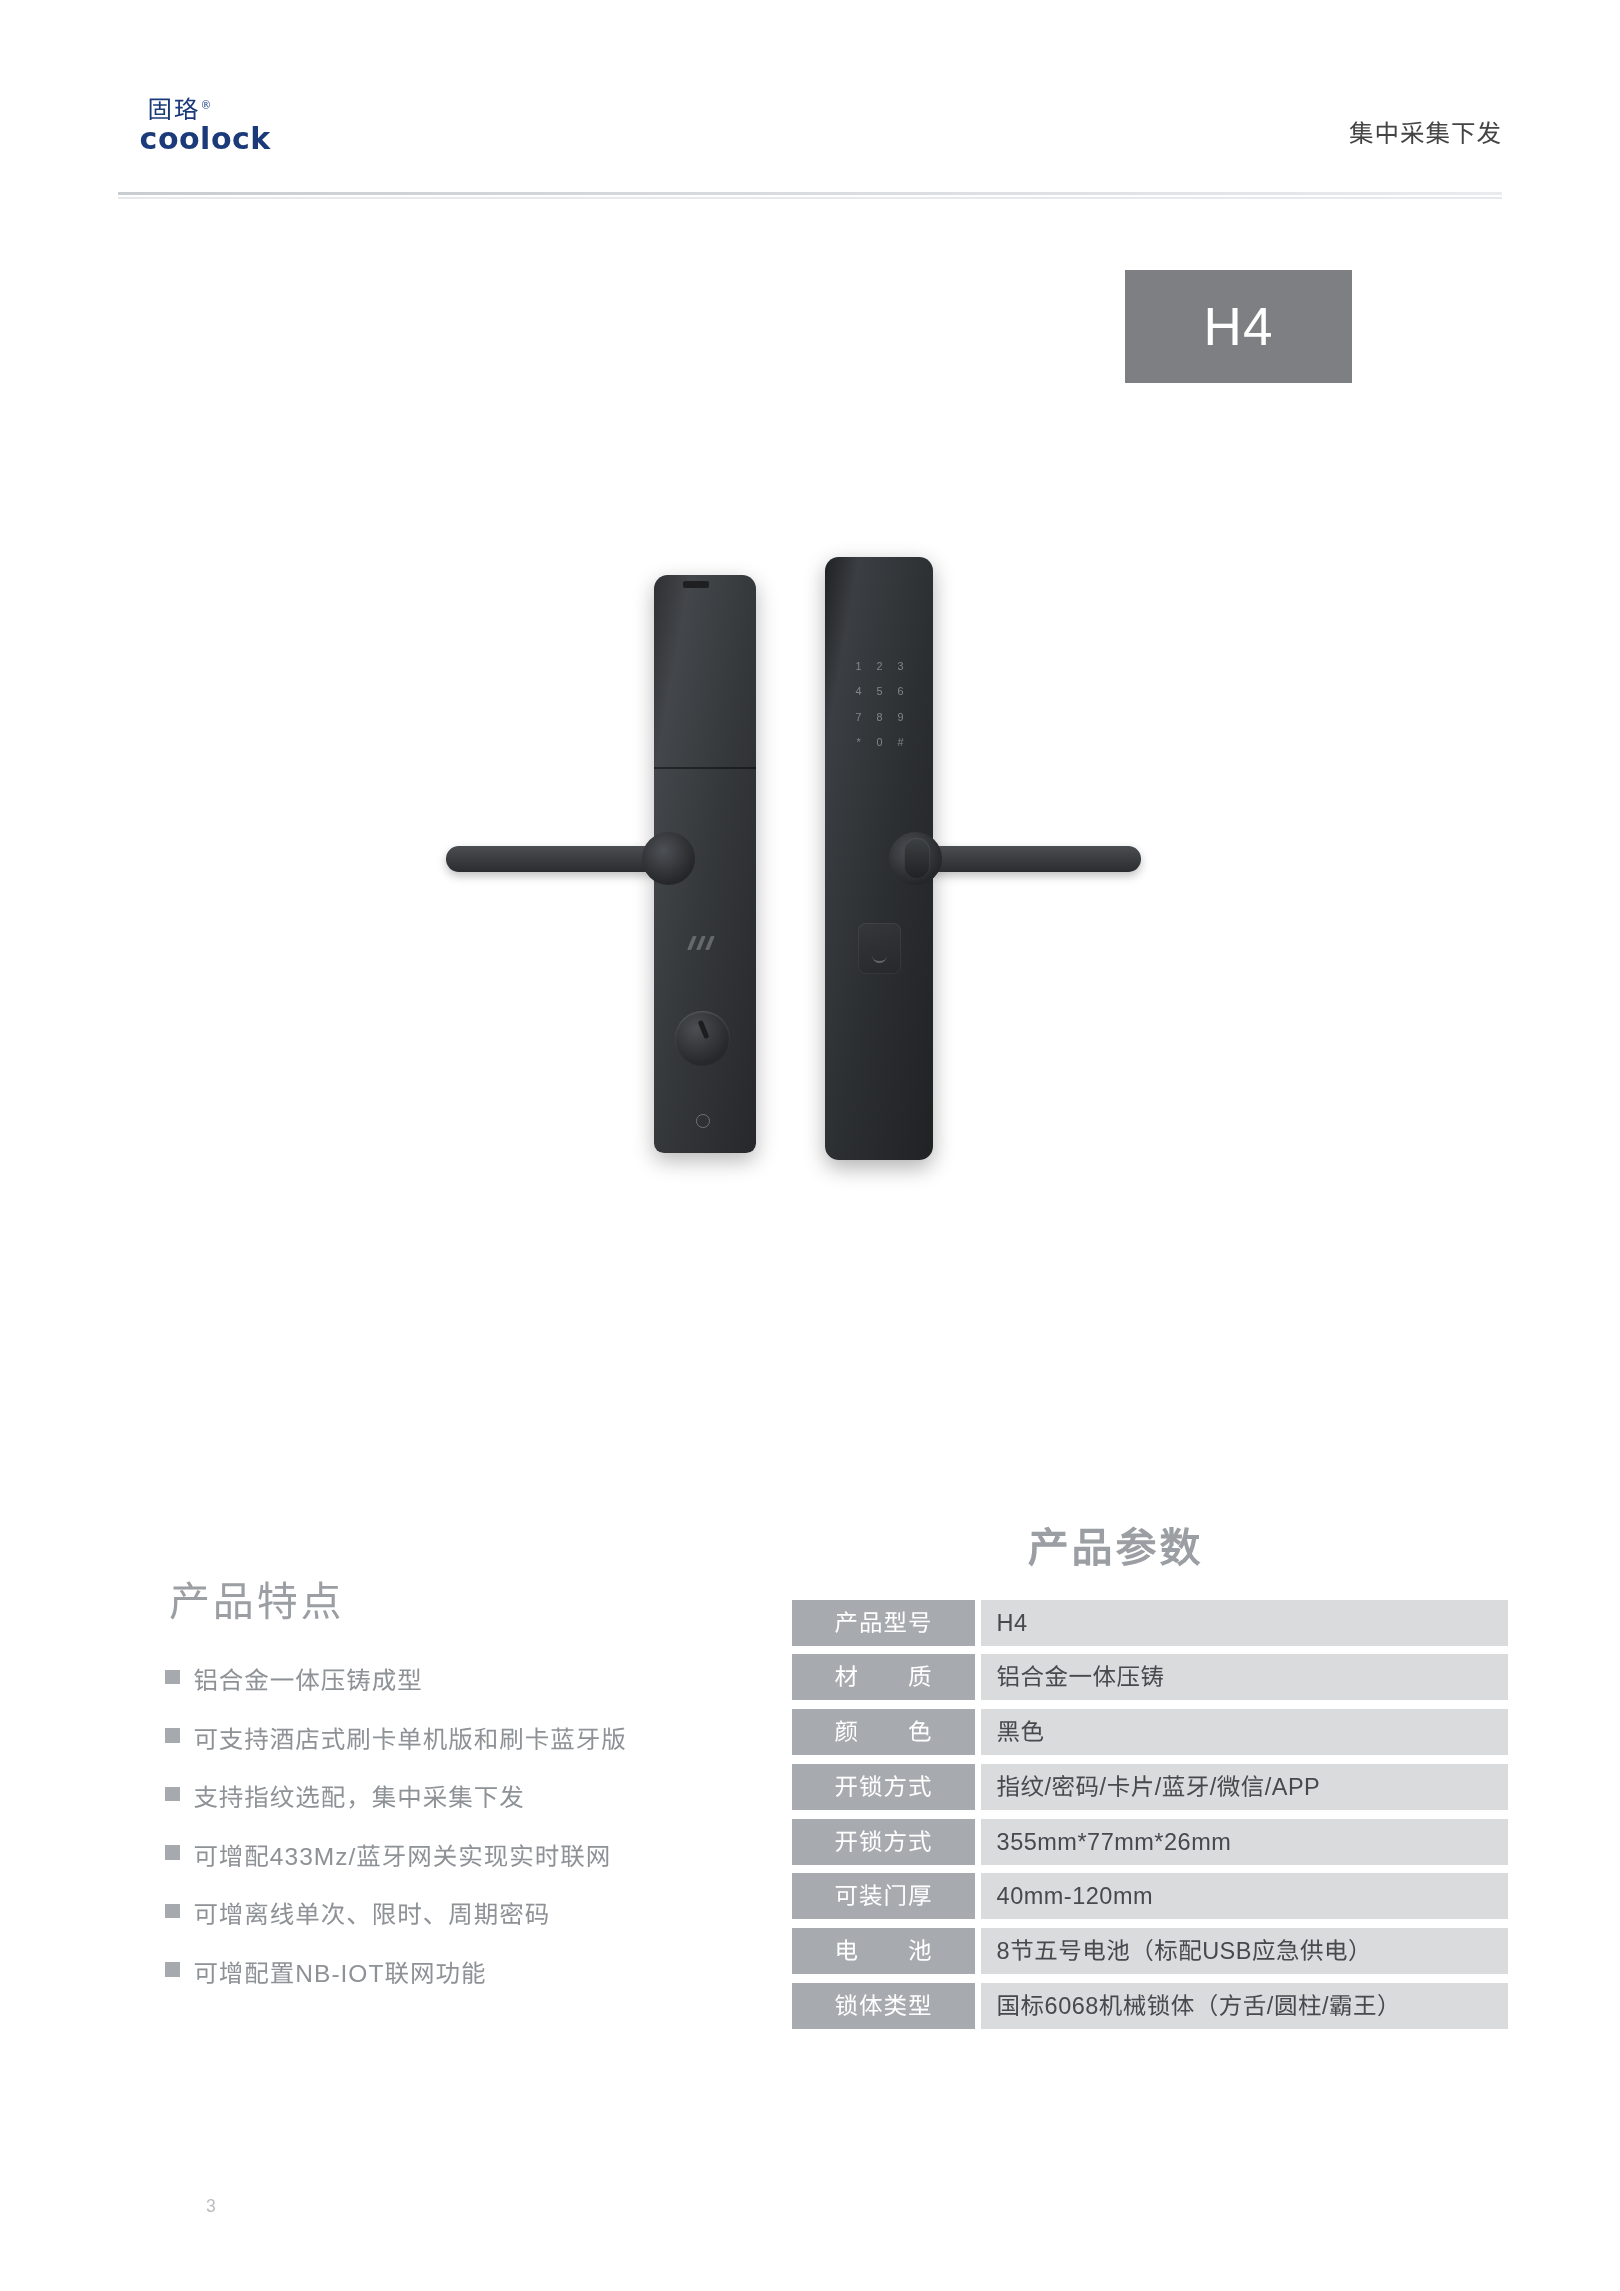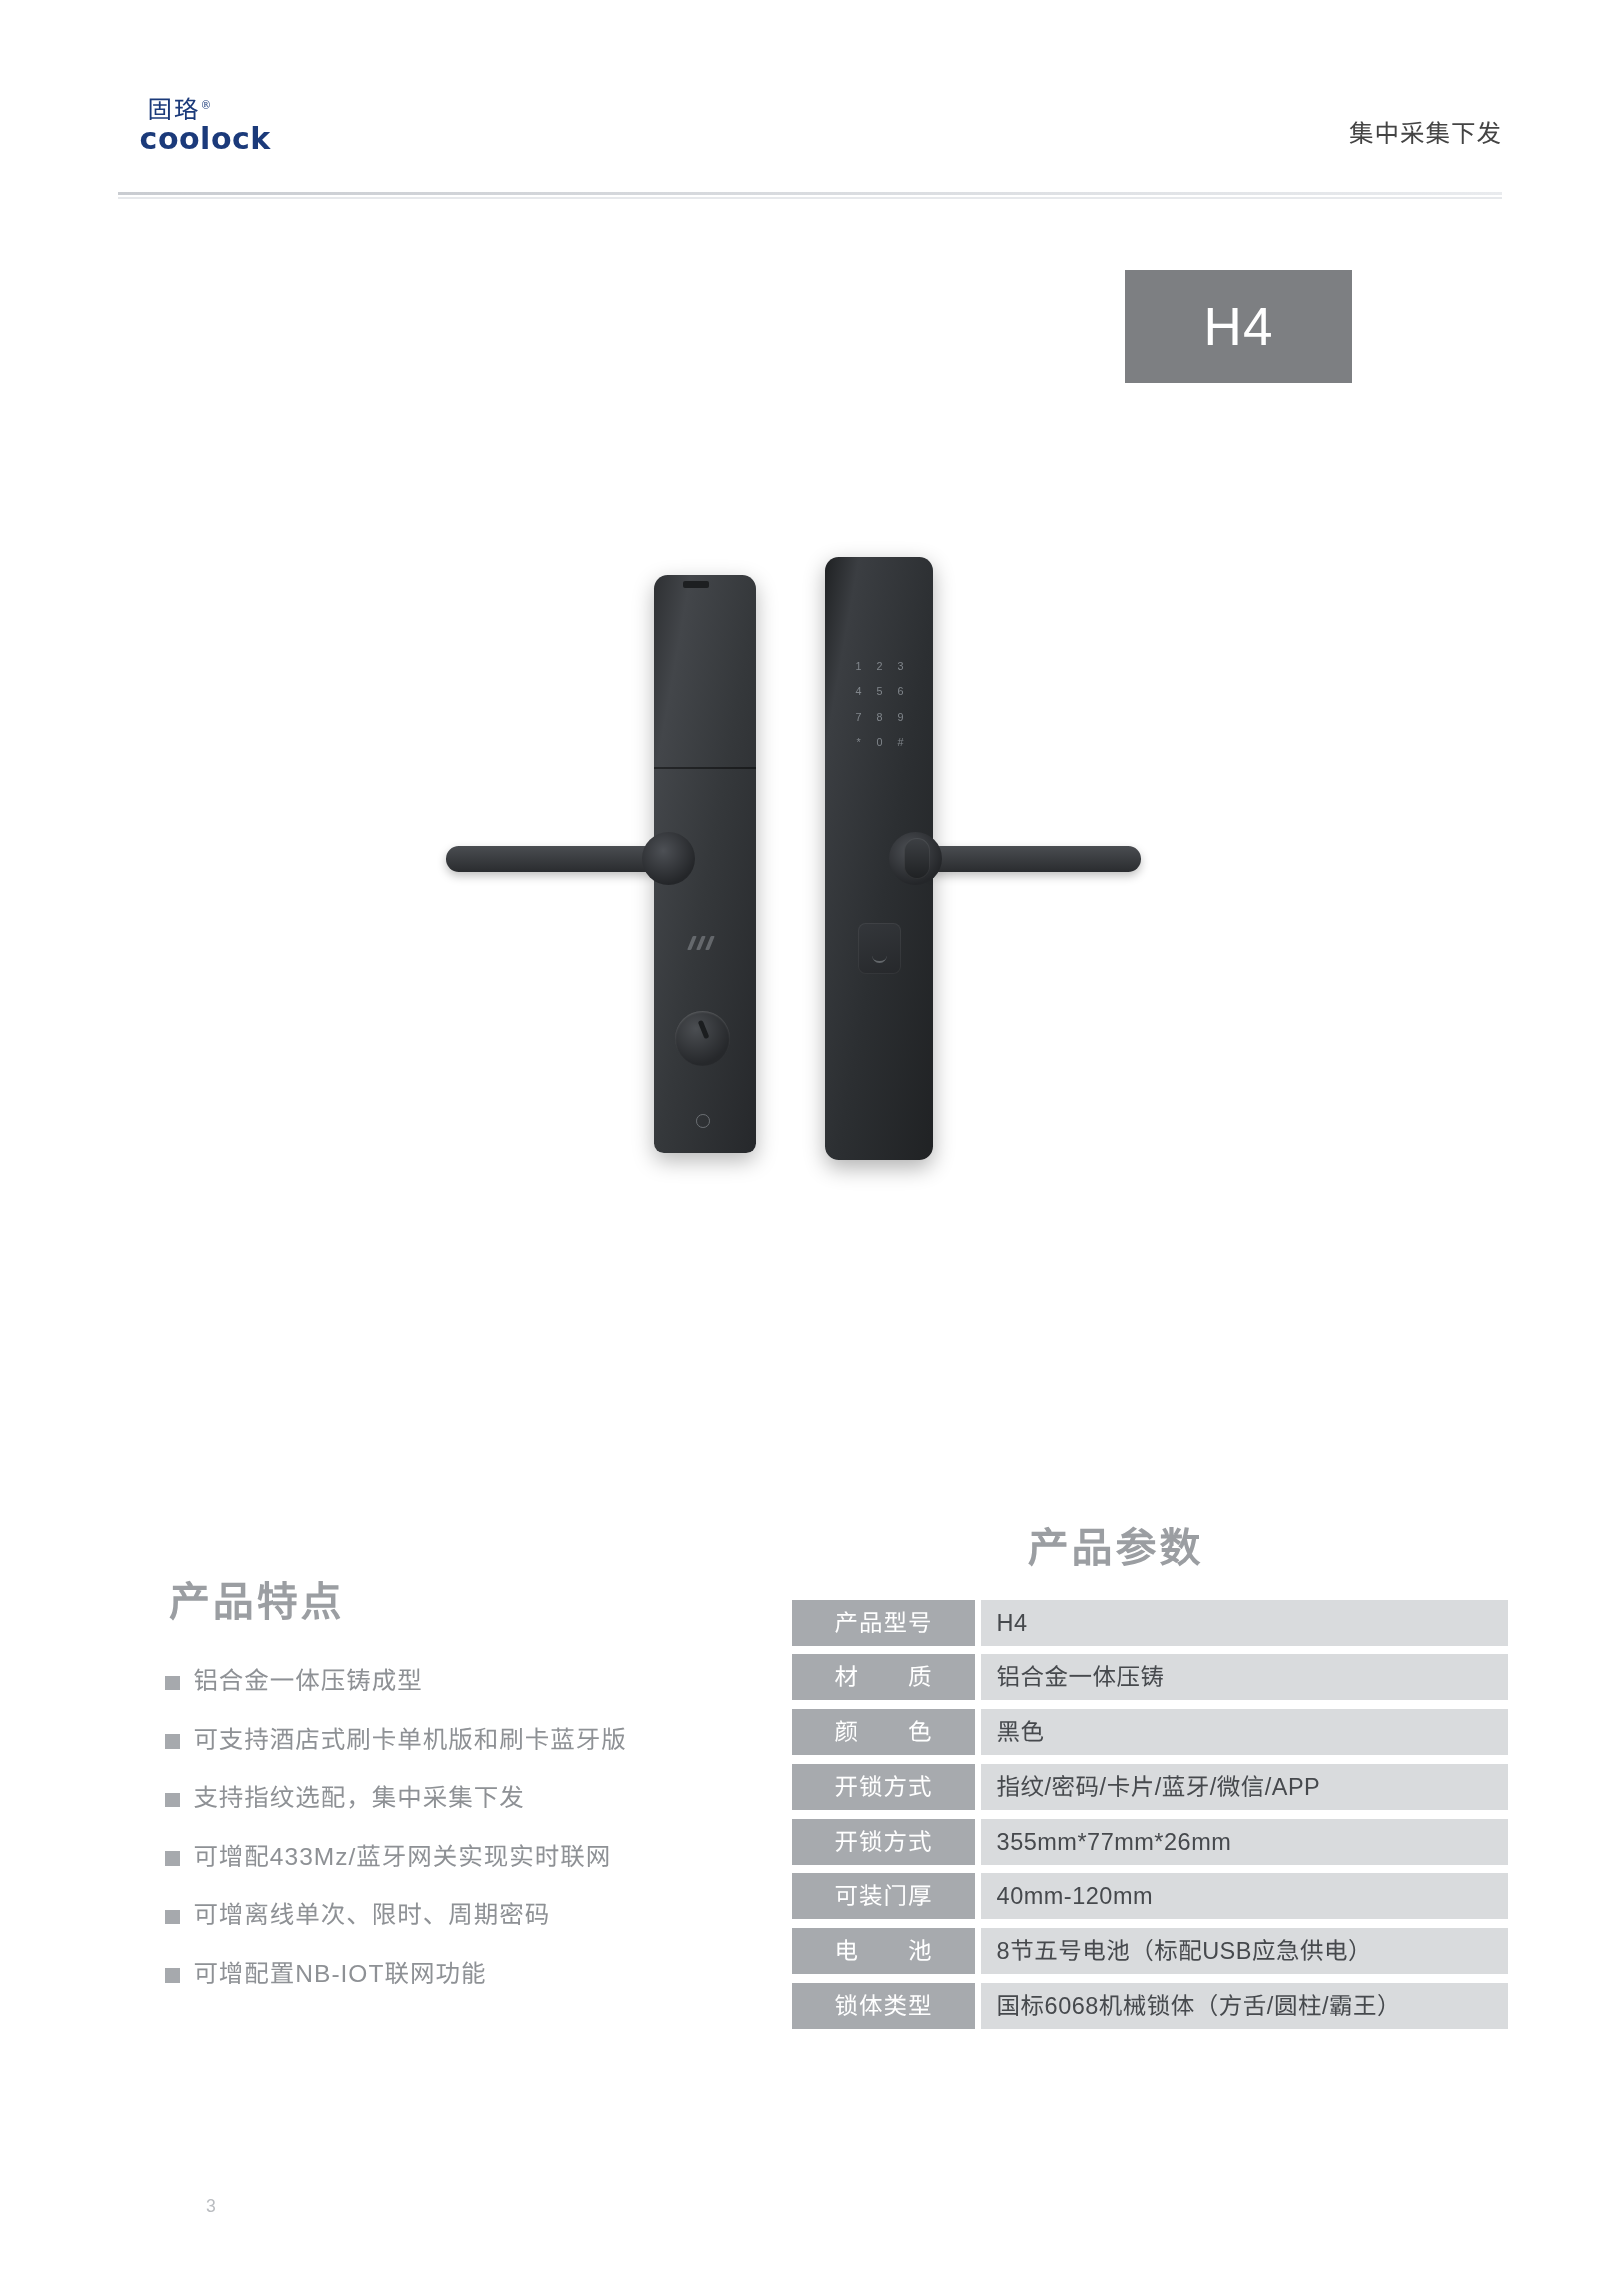--- a/index.html
+++ b/index.html
@@ -292,28 +292,28 @@
 
   
   .features {
     position: absolute;
     left: 165px;
     top: 1568px;
     width: 608px;
   }
   .section-title {
     font-size: 41px;
-    font-weight: bold;
+    font-weight: normal;
     color: #9b9ea2;
     letter-spacing: 2.9px;
     margin: 0 0 33px 3.9px;
   }
   .feature-item {
     display: flex;
-    align-items: center;
+    align-items: flex-start;
     margin-bottom: 23.5px;
     font-size: 24.5px;
     color: #8e9195;
     letter-spacing: 1px;
   }
   .feature-bullet {
     width: 14.7px;
     height: 14.7px;
     background: #a6a9ad;
     margin: 8.8px 13.7px 0 0;

